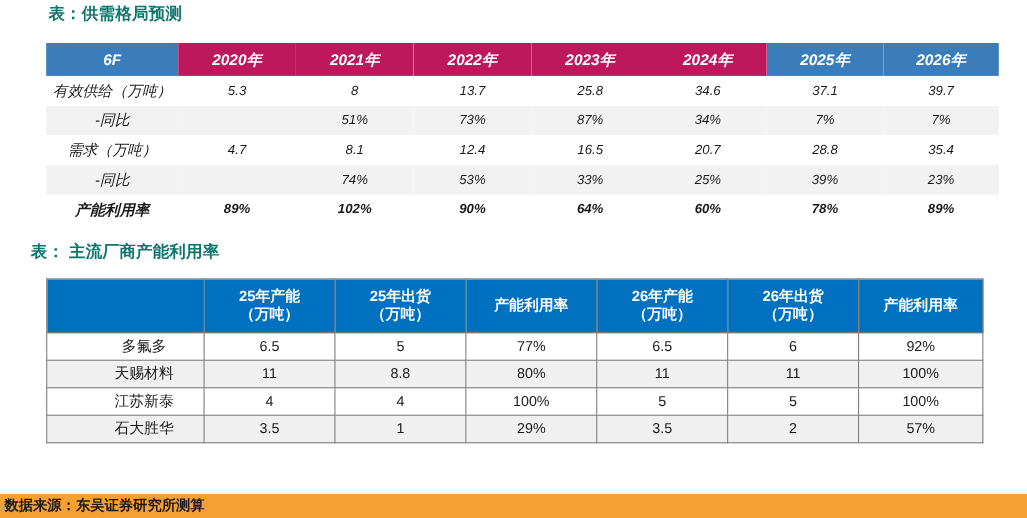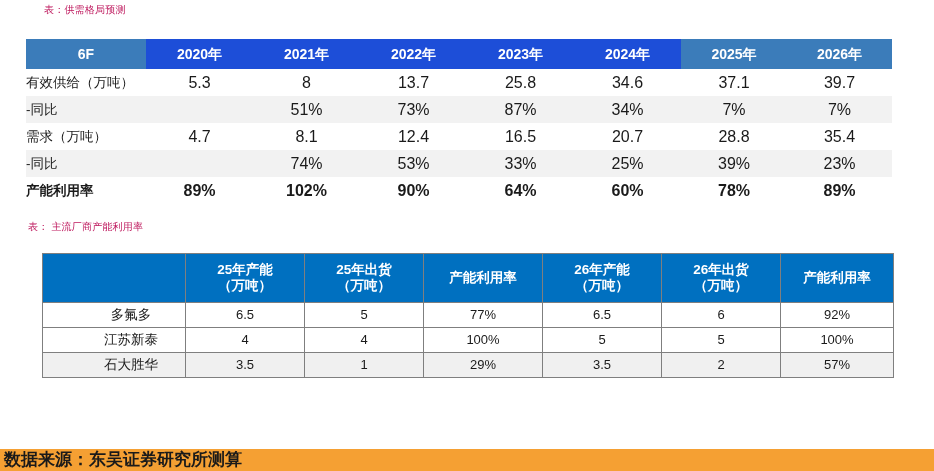--- a/index.html
+++ b/index.html
@@ -18,63 +18,64 @@
 
   .page {
     position: relative;
     width: 934px;
     height: 471px;
   }
 
   
   .section-title {
     position: absolute;
-    font-size: 10px;
-    font-weight: normal;
-    color: #be185d;
+    font-size: 15px;
+    font-weight: bold;
+    color: #0f766e;
     letter-spacing: 0.2px;
     white-space: nowrap;
   }
   #title-1 { left: 44px; top: 3px; }
   #title-2 { left: 28px; top: 220px; }
 
   
   .tbl1-wrap {
     position: absolute;
-    left: 26px;
+    left: 42px;
     top: 39px;
     width: 866px;
+    font-style: italic;
   }
   table.tbl1 {
     border-collapse: collapse;
     width: 866px;
     table-layout: fixed;
   }
   table.tbl1 th, table.tbl1 td {
-    font-size: 16px;
+    font-size: 12px;
     text-align: center;
     padding: 0;
     height: 27px;
     line-height: 27px;
     border: none;
     white-space: nowrap;
     overflow: hidden;
   }
   table.tbl1 thead th {
     color: #ffffff;
     font-weight: bold;
     height: 30px;
     line-height: 30px;
     font-size: 14px;
-    background: #1d4ed8;
+    background: #be185d;
   }
   table.tbl1 thead th.muted { background: #3b7cba; }
   table.tbl1 tbody tr.stripe td { background: #f2f2f2; }
   table.tbl1 tbody td.rowlabel {
-    text-align: left;
+    text-align: center;
     font-size: 13.5px;
   }
   table.tbl1 tbody tr.bold td { font-weight: bold; }
 
   
   .tbl2-wrap {
     position: absolute;
     left: 42px;
     top: 253px;
     width: 851px;
@@ -111,21 +112,21 @@
     left: 0;
     bottom: 0;
     width: 934px;
     height: 22px;
     background: #f5a033;
   }
   .source-text {
     position: absolute;
     left: 4px;
     top: 2px;
-    font-size: 17px;
+    font-size: 13px;
     font-weight: bold;
     color: #1a1a1a;
     white-space: nowrap;
     line-height: 18px;
   }
 </style>
 </head>
 <body>
 
 <div class="page">
@@ -242,20 +243,29 @@
       <tbody id="t2-body">
           <tr>
             <td class="name">多氟多</td>
             <td>6.5</td>
             <td>5</td>
             <td>77%</td>
             <td>6.5</td>
             <td>6</td>
             <td>92%</td>
           </tr>
+          <tr class="stripe">
+            <td class="name">天赐材料</td>
+            <td>11</td>
+            <td>8.8</td>
+            <td>80%</td>
+            <td>11</td>
+            <td>11</td>
+            <td>100%</td>
+          </tr>
           <tr>
             <td class="name">江苏新泰</td>
             <td>4</td>
             <td>4</td>
             <td>100%</td>
             <td>5</td>
             <td>5</td>
             <td>100%</td>
           </tr>
           <tr class="stripe">

